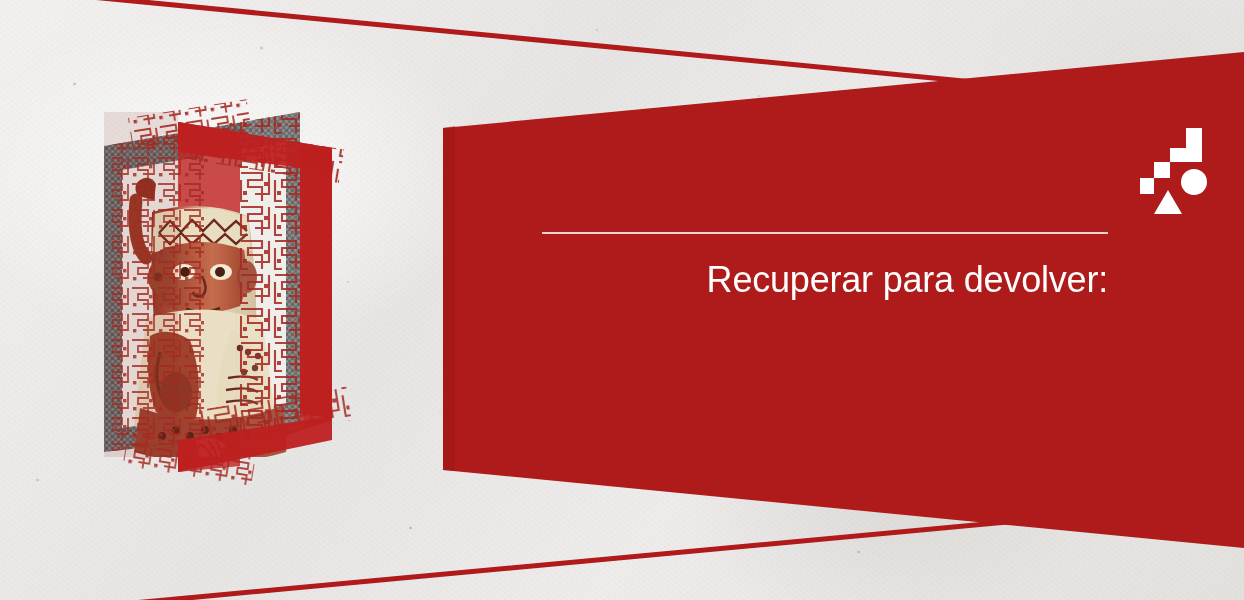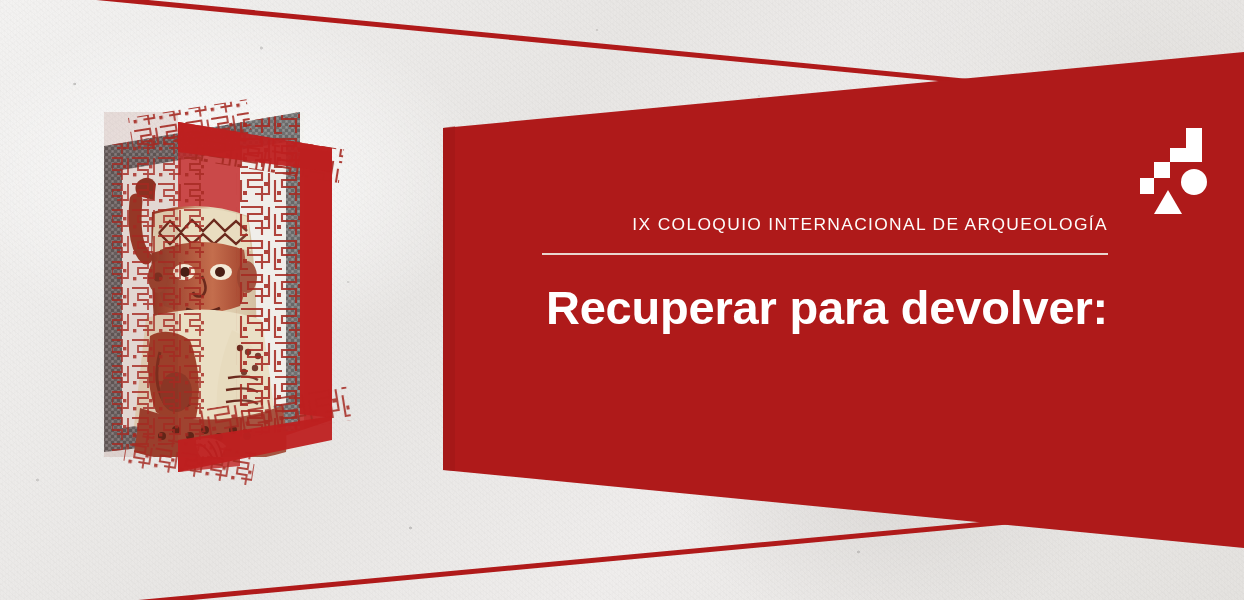--- a/index.html
+++ b/index.html
@@ -82,22 +82,22 @@
     color: #fdfcfb;
   }
   .rule {
     height: 2px;
     background: #e9d5cf;
     margin: 18px 0 0 0;
     width: 100%;
   }
   .title {
     margin-top: 22px;
-    font-size: 47px;
-    font-weight: 700;
+    font-size: 36px;
+    font-weight: 400;
     line-height: 1.33;
     letter-spacing: -0.2px;
     color: #ffffff;
   }
   .title .l2 { display: block; }
 
   
   .logo {
     position: absolute;
     left: 1140px;
@@ -281,21 +281,20 @@
     <g fill="none" stroke="#BE2020">
       <polygon points="178,122 332,148 332,420 178,472" stroke-width="0" fill="#BE2020" opacity=".0"></polygon>
     </g>
 
     <polygon points="300,148 332,152 332,418 300,414" fill="#BE2020" opacity=".95"></polygon>
     <polygon points="178,440 332,416 332,440 178,472" fill="#BE2020" opacity=".95"></polygon>
     <polygon points="178,122 332,148 332,172 178,152" fill="#BE2020" opacity=".95"></polygon>
   </svg>
 
   <div class="text-block">
-    <div class="eyebrow">IX COLOQUIO INTERNACIONAL DE ARQUEOLOGÍA</div>
     <div class="rule"></div>
     <div class="title">
       <span class="l1">Recuperar para devolver:</span>
     </div>
   </div>
 
   <svg class="logo" viewBox="0 0 74 86">
     <g fill="#ffffff">
 
       <path d="M46 0 H62 V34 H46 V20 H30 V34 H14 V50 H0 V66 H14 V50 H30 V34 H46 Z"></path>

